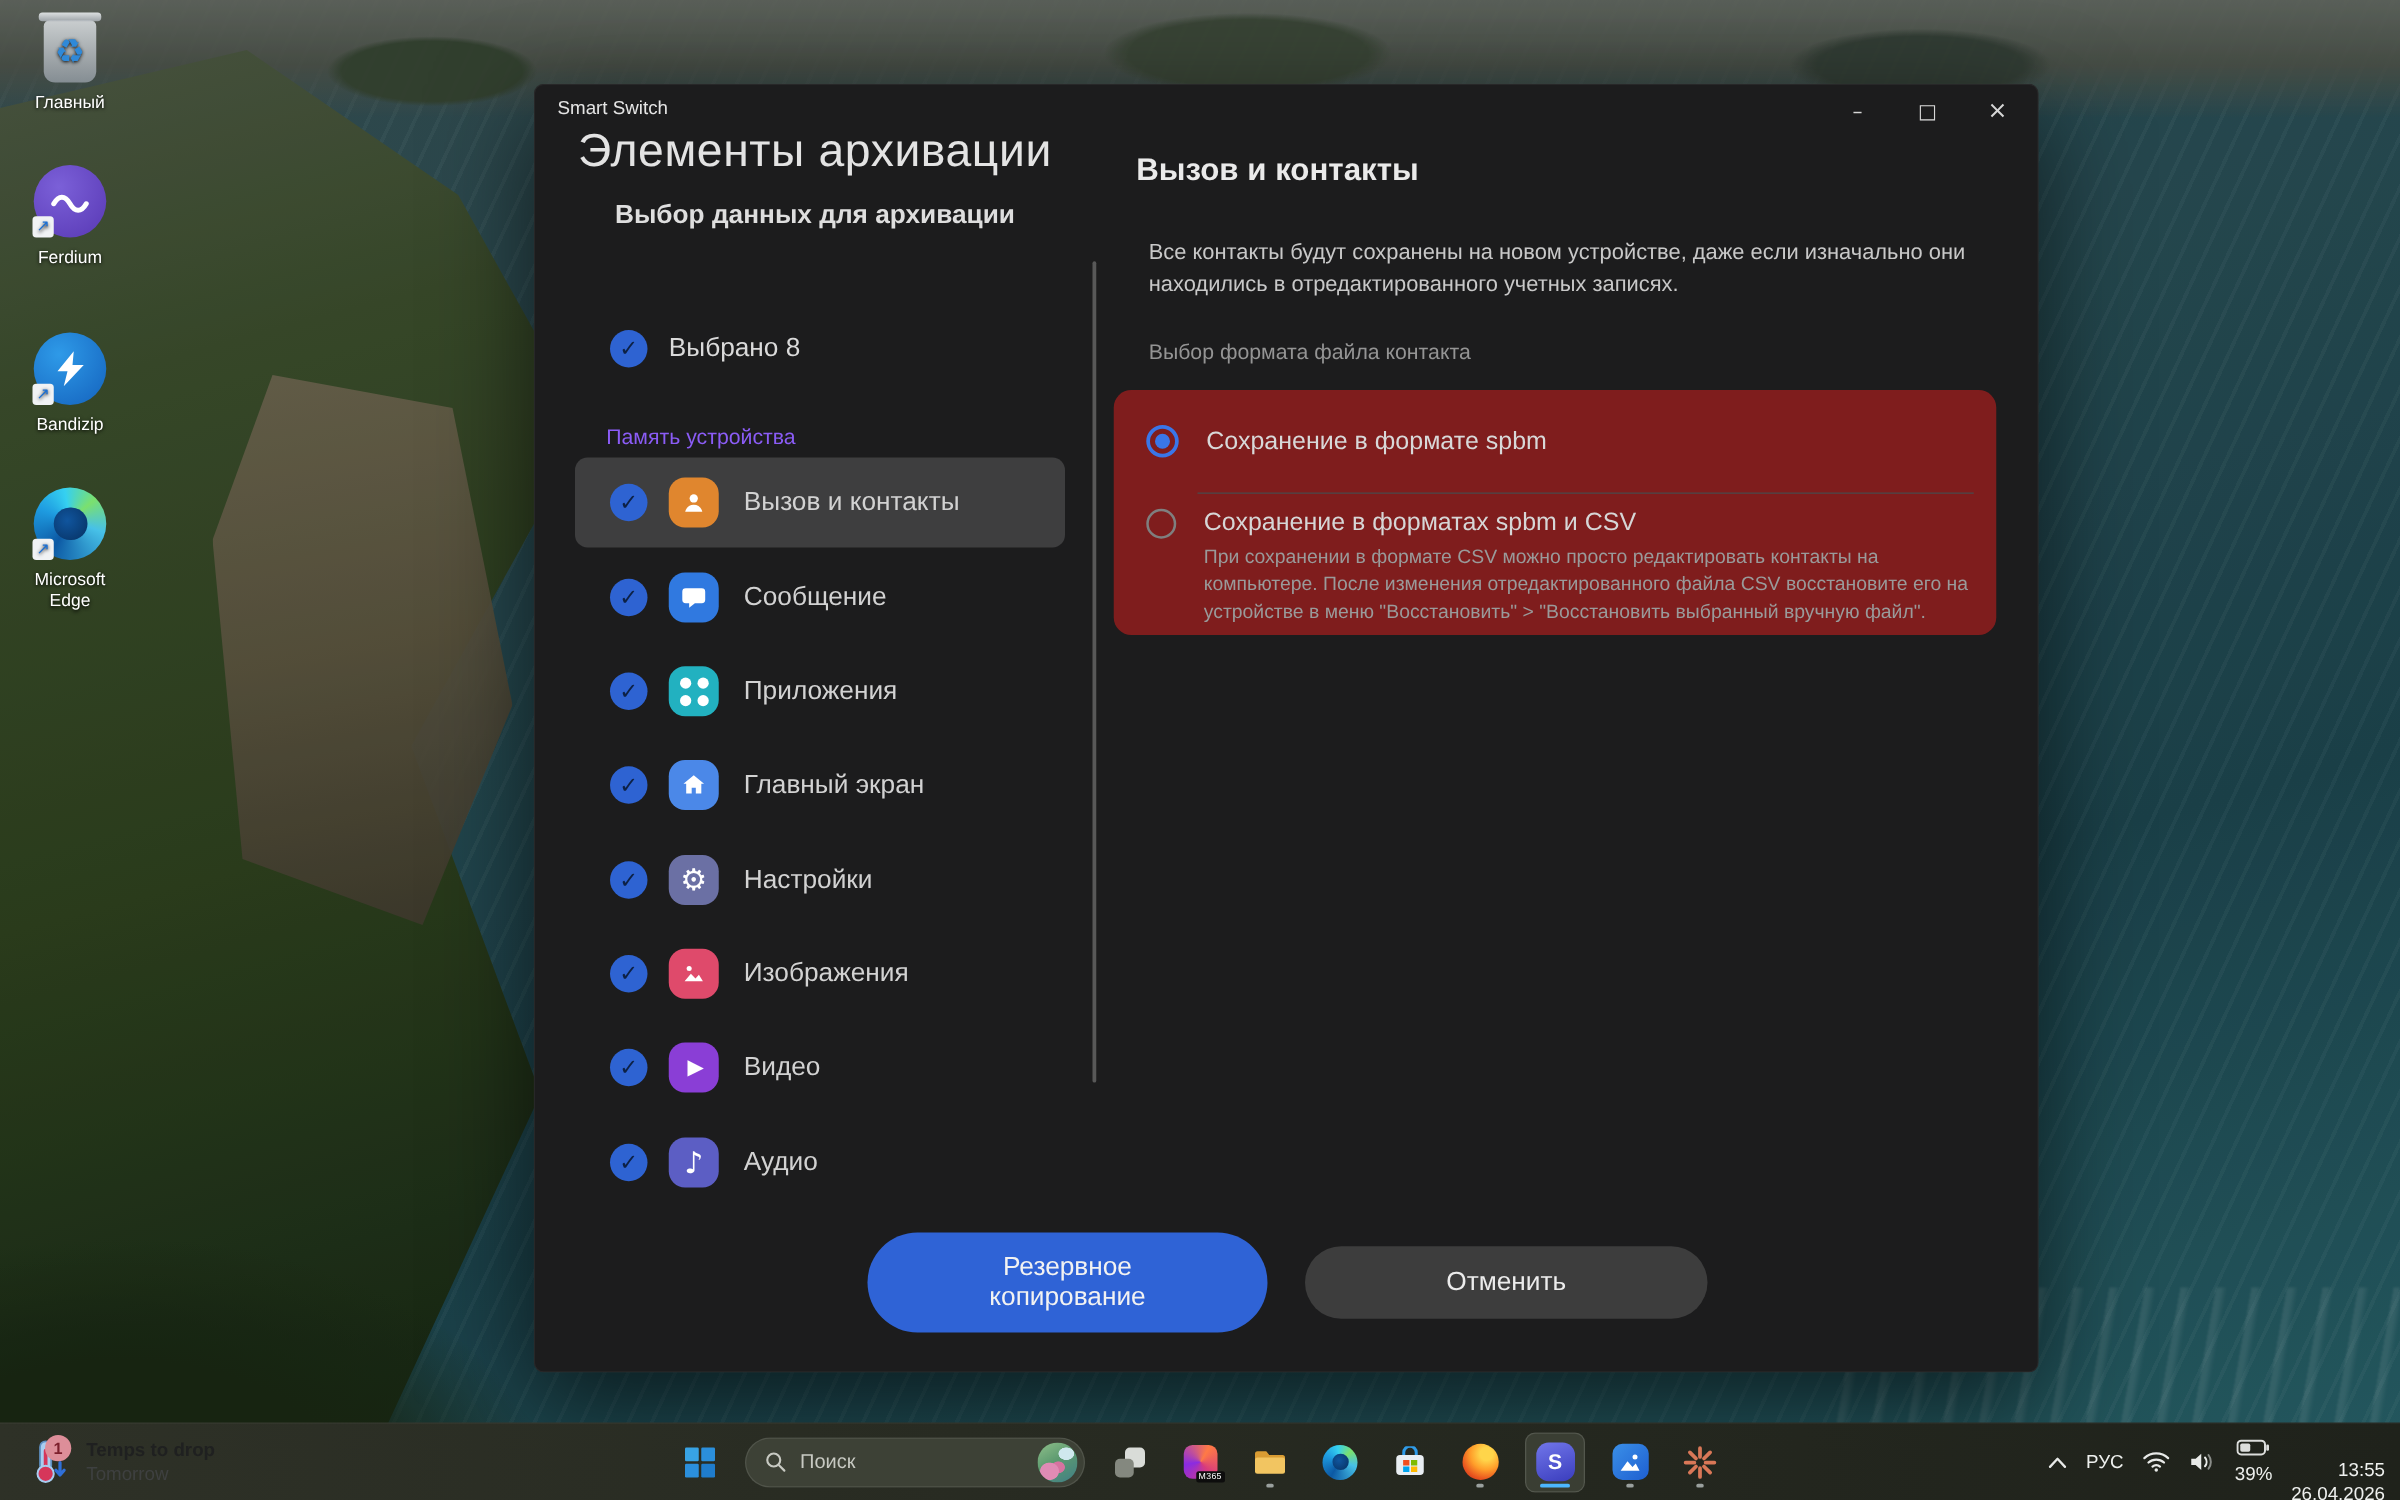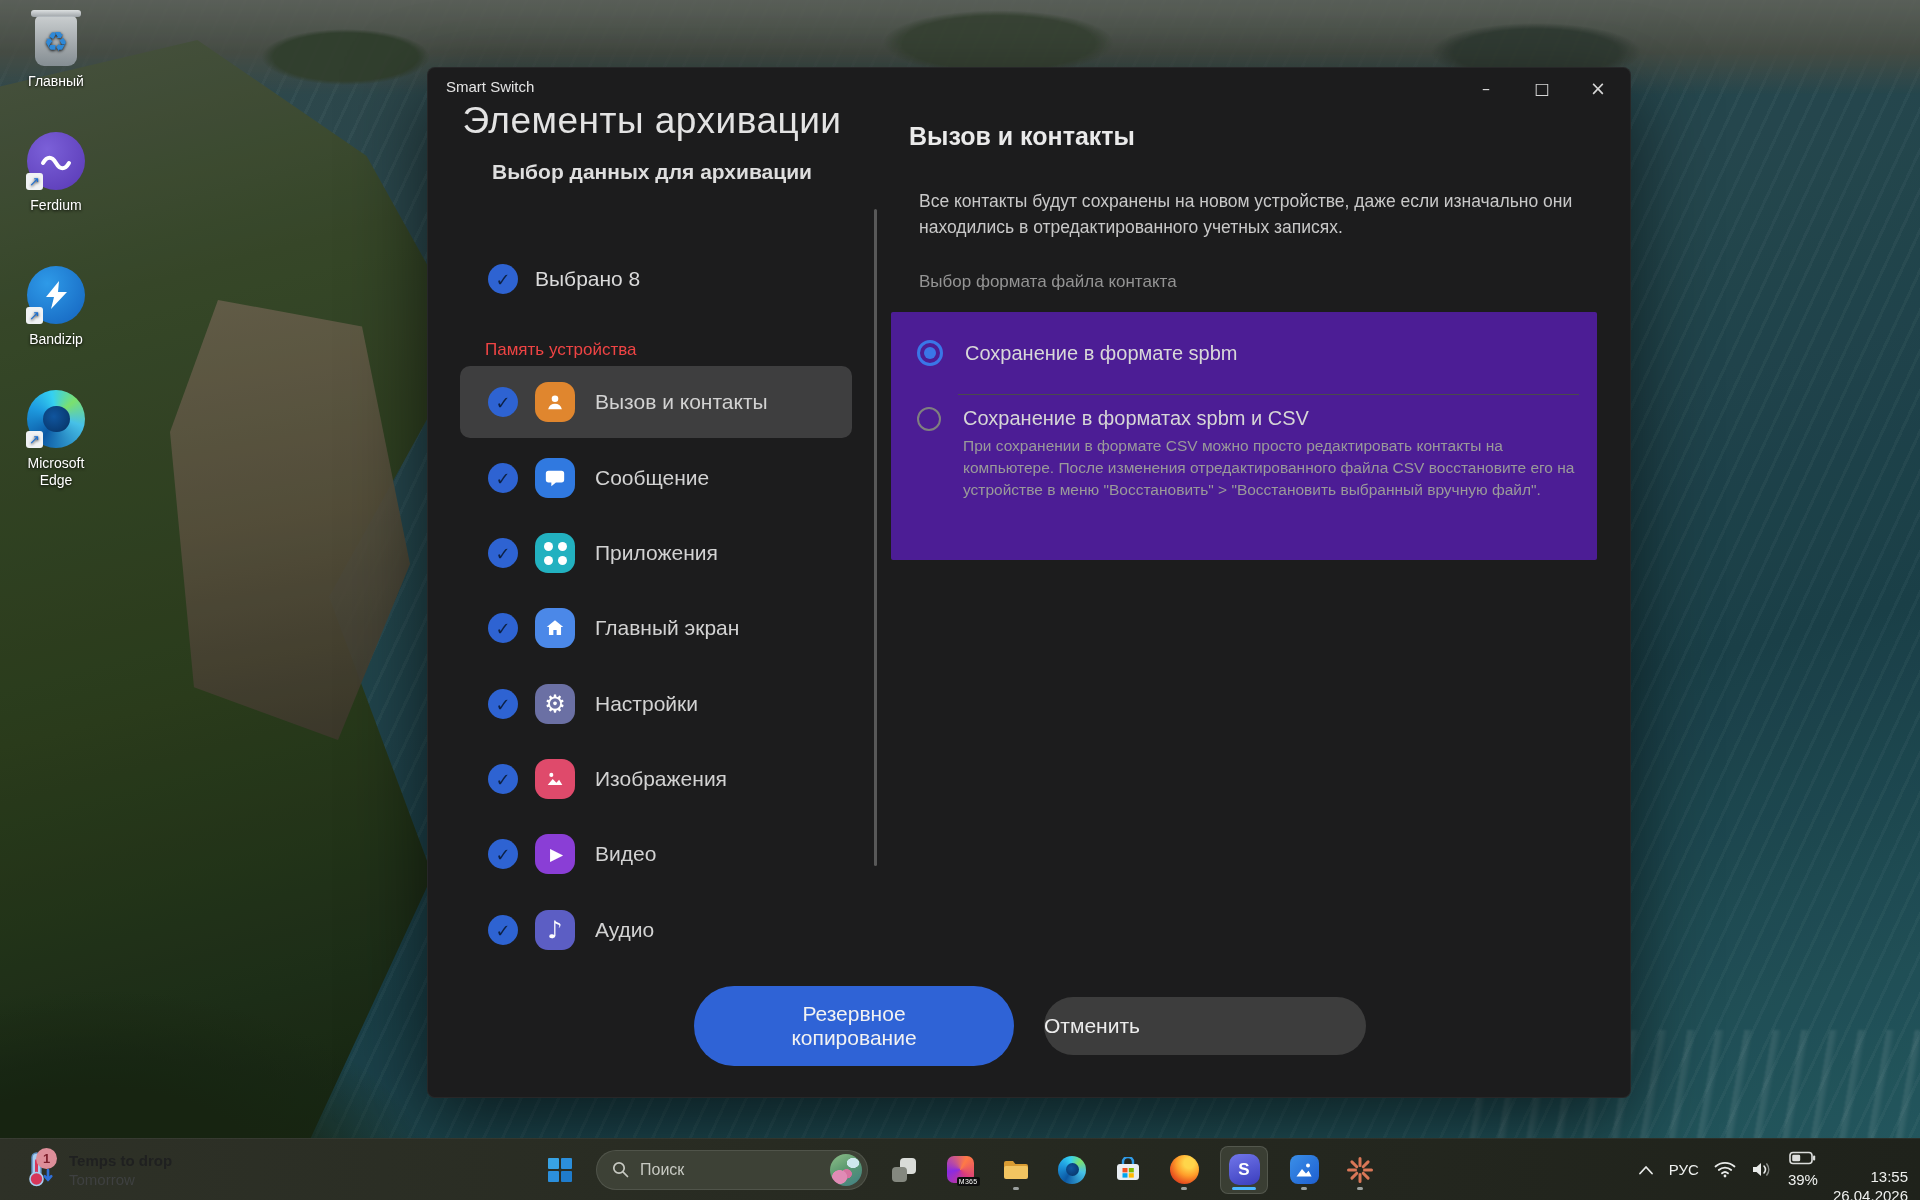--- a/index.html
+++ b/index.html
@@ -57,50 +57,50 @@
   .win-btn{width:56px;height:36px;display:flex;align-items:center;justify-content:center;
       color:#d6d6d6;font-size:16px;font-family:"DejaVu Sans",sans-serif;}
   .lc-heading{position:absolute;left:0;top:32px;width:448px;text-align:center;font-size:37px;
       font-weight:400;color:#e3e3e3;letter-spacing:.5px;}
   .lc-sub{position:absolute;left:0;top:92px;width:448px;text-align:center;font-size:21px;font-weight:700;color:#dedede;}
   .chk{flex:0 0 auto;width:30px;height:30px;border-radius:50%;background:#2e63d2;color:#0d2145;
       display:flex;align-items:center;justify-content:center;font-size:18px;font-weight:700;
       font-family:"DejaVu Sans",sans-serif;}
   .lc-selected{position:absolute;left:60px;top:196px;display:flex;align-items:center;gap:17px;}
   .lc-selected .sl{font-size:21px;color:#dadada;}
-  .lc-section{position:absolute;left:57px;top:272px;font-size:17px;color:#ef4444;text-align:center;}
+  .lc-section{position:absolute;left:57px;top:272px;font-size:17px;color:#8b5cf6;text-align:center;}
   .lrow{position:absolute;left:32px;width:392px;height:72px;border-radius:10px;display:flex;
       align-items:center;padding-left:28px;box-sizing:border-box;cursor:default;}
   .lrow.active{background:#3e3e3f;}
   .appicon{width:40px;height:40px;border-radius:13px;margin-left:17px;margin-right:20px;flex:0 0 auto;
       display:flex;align-items:center;justify-content:center;color:#fff;
       font-family:"DejaVu Sans",sans-serif;}
   .lrow .rl{font-size:21px;color:#d2d2d2;white-space:nowrap;}
   .dots4{display:grid;grid-template-columns:9px 9px;grid-gap:5px;}
   .dots4 i{width:9px;height:9px;border-radius:50%;background:#fff;}
   .vthumb{position:absolute;left:446px;top:141px;width:3px;height:657px;background:#585858;border-radius:2px;}
 
   .rp-heading{position:absolute;left:481px;top:54px;font-size:25px;font-weight:700;color:#eaeaea;}
   .rp-desc{position:absolute;left:491px;top:120px;width:656px;font-size:17.5px;line-height:26px;color:#c8c8c8;}
   .rp-format{position:absolute;left:491px;top:204px;font-size:17px;color:#949494;}
-  .rp-card{position:absolute;left:463px;top:244px;width:706px;height:248px;background:#4c1d95;border-radius:2px;box-sizing:border-box;}
+  .rp-card{position:absolute;left:463px;top:244px;width:706px;height:196px;background:#7f1d1d;border-radius:14px;box-sizing:border-box;}
   .opt1{display:flex;align-items:center;gap:22px;height:82px;padding-left:26px;}
   .radio-sel{width:20px;height:20px;border-radius:50%;border:3px solid #3a76e8;position:relative;flex:0 0 auto;}
   .radio-sel::after{content:"";position:absolute;left:4px;top:4px;width:12px;height:12px;border-radius:50%;background:#3a76e8;}
   .radio-un{width:20px;height:20px;border-radius:50%;border:2px solid #7f7f7f;flex:0 0 auto;}
   .opt-label{font-size:20px;color:#d8d8d8;}
   .card-div{margin:0 18px 0 67px;border-top:1px solid #4a4a4c;}
   .opt2{display:flex;align-items:flex-start;gap:22px;padding:12px 24px 0 26px;}
   .opt2-title{font-size:20px;color:#d6d6d6;margin-bottom:5px;}
   .opt2-desc{font-size:15.5px;line-height:22px;color:#9a9a9a;width:612px;}
   .btn-primary{position:absolute;left:266px;top:918px;width:320px;height:80px;border-radius:40px;background:#2f63d6;
       color:#f2f2f2;font-size:21px;display:flex;align-items:center;justify-content:center;text-align:center;line-height:24px;cursor:default;}
   .btn-primary span{max-width:175px;}
   .btn-secondary{position:absolute;left:616px;top:929px;width:322px;height:58px;border-radius:29px;background:#3d3d3d;
-      color:#ececec;font-size:21px;display:flex;align-items:center;cursor:default;}
+      color:#ececec;font-size:21px;display:flex;align-items:center;justify-content:center;cursor:default;}
 
   
   .taskbar{position:absolute;left:0;right:0;bottom:0;height:61px;
       background:linear-gradient(90deg,#2e3127 0%,#282b22 40%,#23261e 75%,#1f221b 100%);
       border-top:1px solid rgba(255,255,255,.05);}
   .tb-widget{position:absolute;left:16px;top:0;height:61px;display:flex;align-items:center;gap:11px;padding:0 8px;}
   .therm{position:relative;width:34px;height:40px;}
   .badge{position:absolute;left:12px;top:-2px;width:21px;height:21px;border-radius:50%;background:#dd8e99;
       color:#7c1f2c;font-size:13px;font-weight:700;display:flex;align-items:center;justify-content:center;z-index:2;}
   .tb-widget .t1{font-size:15px;color:#1f2020;font-weight:600;line-height:19px;}

